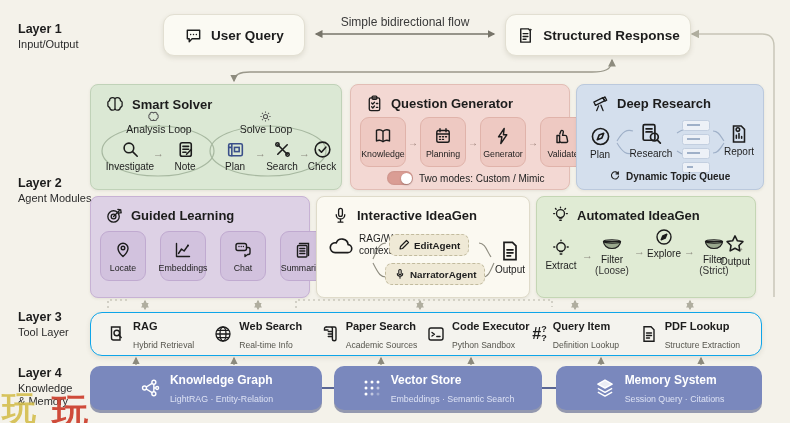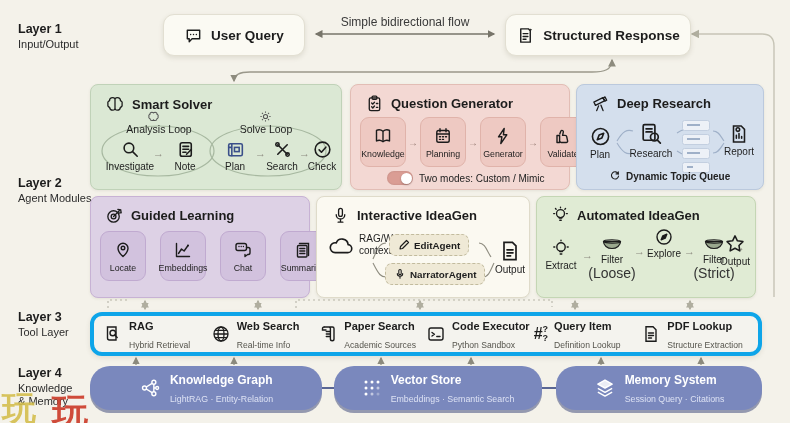--- a/index.html
+++ b/index.html
@@ -14,21 +14,21 @@
   .layer-label .s{font-size:11px;color:#2c2c2c}
   
   .io-box{position:absolute;height:40px;background:#fbfaf3;border:1px solid #e2dfd2;border-radius:11px;
     box-shadow:0 2px 5px rgba(90,85,60,.14);display:flex;align-items:center;justify-content:center;gap:8px;
     font-weight:bold;font-size:13.5px}
   .flow-label{position:absolute;font-size:12px;color:#3a3a3a;text-align:center}
   
   .module{position:absolute;border-radius:8px;border:1px solid;box-shadow:0 1px 3px rgba(90,85,60,.10)}
   .mod-head{position:absolute;left:14px;top:9px;display:flex;align-items:center;gap:7px;font-weight:bold;font-size:13px}
   .step{position:absolute;display:flex;flex-direction:column;align-items:center;gap:1px;font-size:10px;color:#1e1e1e;text-align:center}
-  .step .sub{font-size:14px;color:#333;margin-top:-1px}
+  .step .sub{font-size:10px;color:#333;margin-top:-1px}
   .arw{position:absolute;color:#8e8c80;font-size:11px;font-weight:bold}
   .loop-label{position:absolute;font-size:10.5px;color:#1e1e1e;text-align:center}
   
   .card{display:flex;flex-direction:column;align-items:center;justify-content:center;gap:3px;
     width:44px;height:48px;border-radius:9px;font-size:8.8px;color:#1e1e1e}
   .qg-card{background:#eec9c2;border:1px solid #e0b3aa}
   .gl-card{background:#d2c2de;border:1px solid #c0aad0}
   .cardrow{position:absolute;display:flex;align-items:center}
   .cardrow .a{color:#9b8078;font-size:10px;padding:0 2px}
   
@@ -38,28 +38,28 @@
   
   .chip{width:26px;height:9px;background:#edf1f7;border:1px solid #c3cfe0;border-radius:2.5px;position:relative}
   .chip::after{content:"";position:absolute;left:4px;top:3px;width:13px;height:1.5px;background:#9fb0c8}
   .chip.dots::after{width:6px}
   .queue-label{position:absolute;display:flex;align-items:center;gap:5px;font-size:10px;color:#222;font-weight:bold}
   
   .pill{display:flex;align-items:center;gap:4px;height:20px;padding:0 8px;border-radius:7px;
     background:#efe9d6;border:1px dashed #c2bb9e;font-size:9.8px;color:#1e1e1e;font-weight:bold}
   .ctx{position:absolute;display:flex;flex-direction:row;align-items:center;gap:4px;font-size:10px;color:#1e1e1e;text-align:left;line-height:1.15}
   
-  .toolbar{position:absolute;left:90px;top:312px;width:672px;height:44px;background:#f4f3ee;border:4px solid #0ea5e9;
-    border-radius:12px;box-shadow:0 2px 5px rgba(90,85,60,.12);display:flex;align-items:center;padding:0 9px;box-sizing:border-box}
+  .toolbar{position:absolute;left:90px;top:312px;width:672px;height:44px;background:#f4f3ee;border:1px solid #0ea5e9;
+    border-radius:12px;box-shadow:0 2px 5px rgba(90,85,60,.12);display:flex;align-items:center;padding:0 16px;box-sizing:border-box}
   .tool{flex:1;display:flex;align-items:center;gap:6px;min-width:0}
   .tool .tx{line-height:1.15;min-width:0}
   .tool .n{font-weight:bold;font-size:11px;white-space:nowrap}
   .tool .d{font-size:8.6px;color:#55544c;white-space:nowrap}
   
-  .store{position:absolute;top:366px;height:44px;background:#7a88bd;border-radius:20px;
+  .store{position:absolute;top:366px;height:44px;background:#7a88bd;border-radius:10px;
     box-shadow:0 3px 0 rgba(70,80,125,.55);display:flex;align-items:center;justify-content:center;gap:9px;color:#fff}
   .store .n{font-weight:bold;font-size:12px;line-height:1.1}
   .store .d{font-size:8.8px;color:#dde2f4;line-height:1.2}
   
   .wm{position:absolute;font-weight:bold;font-family:"DejaVu Sans",sans-serif;opacity:.9;pointer-events:none}
 </style>
 </head>
 <body>
 
 <div id="canvas">

